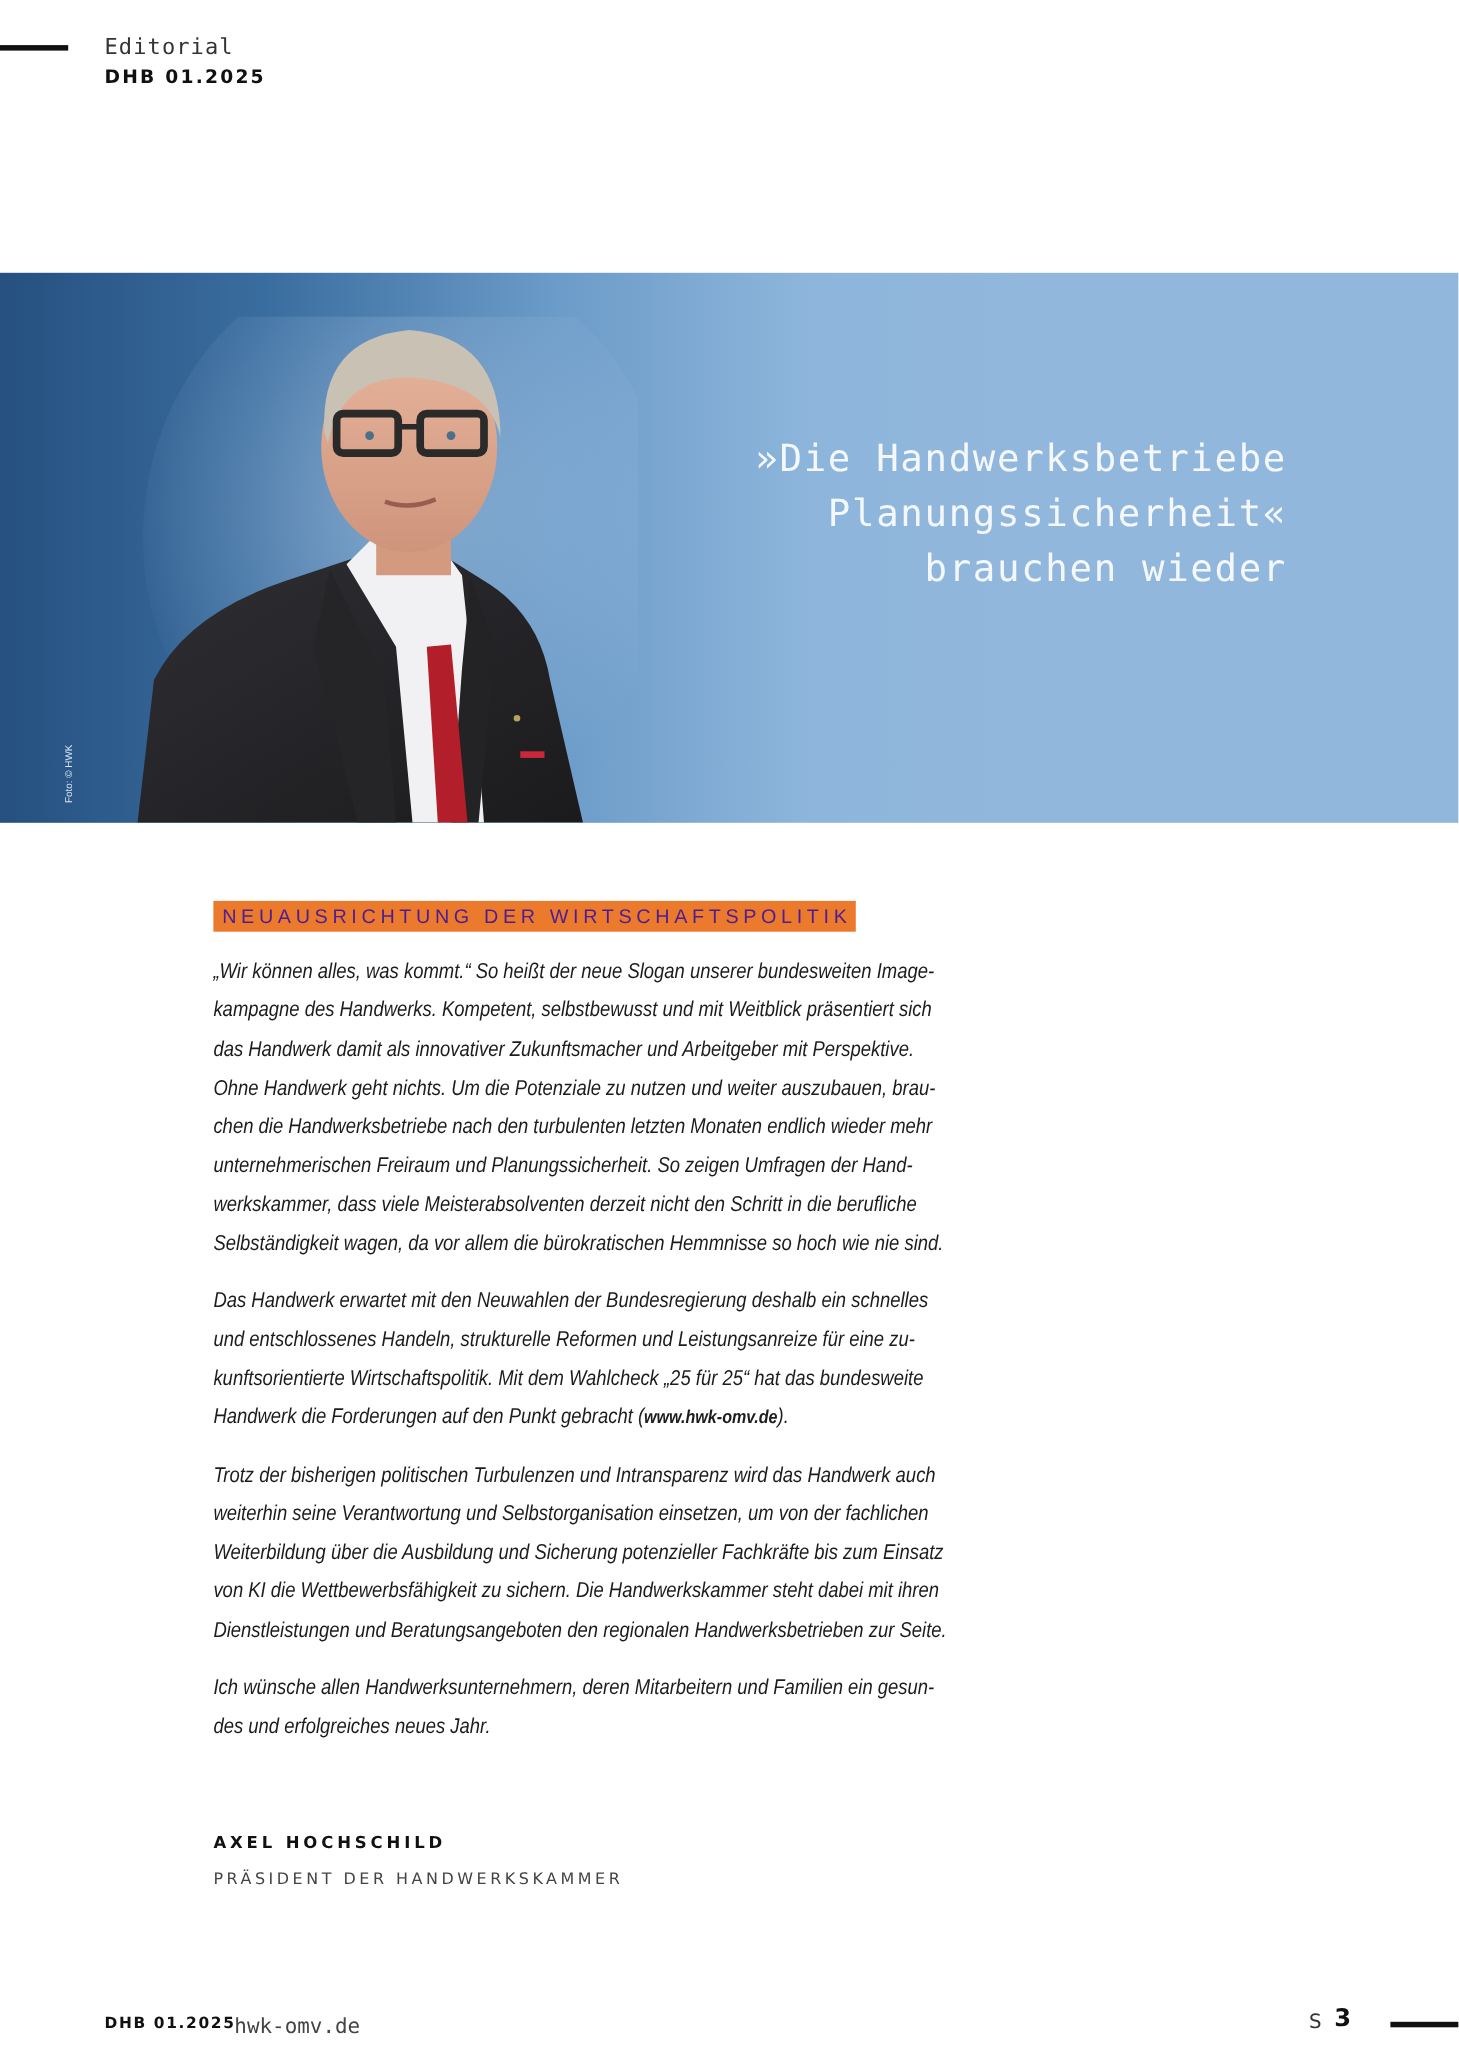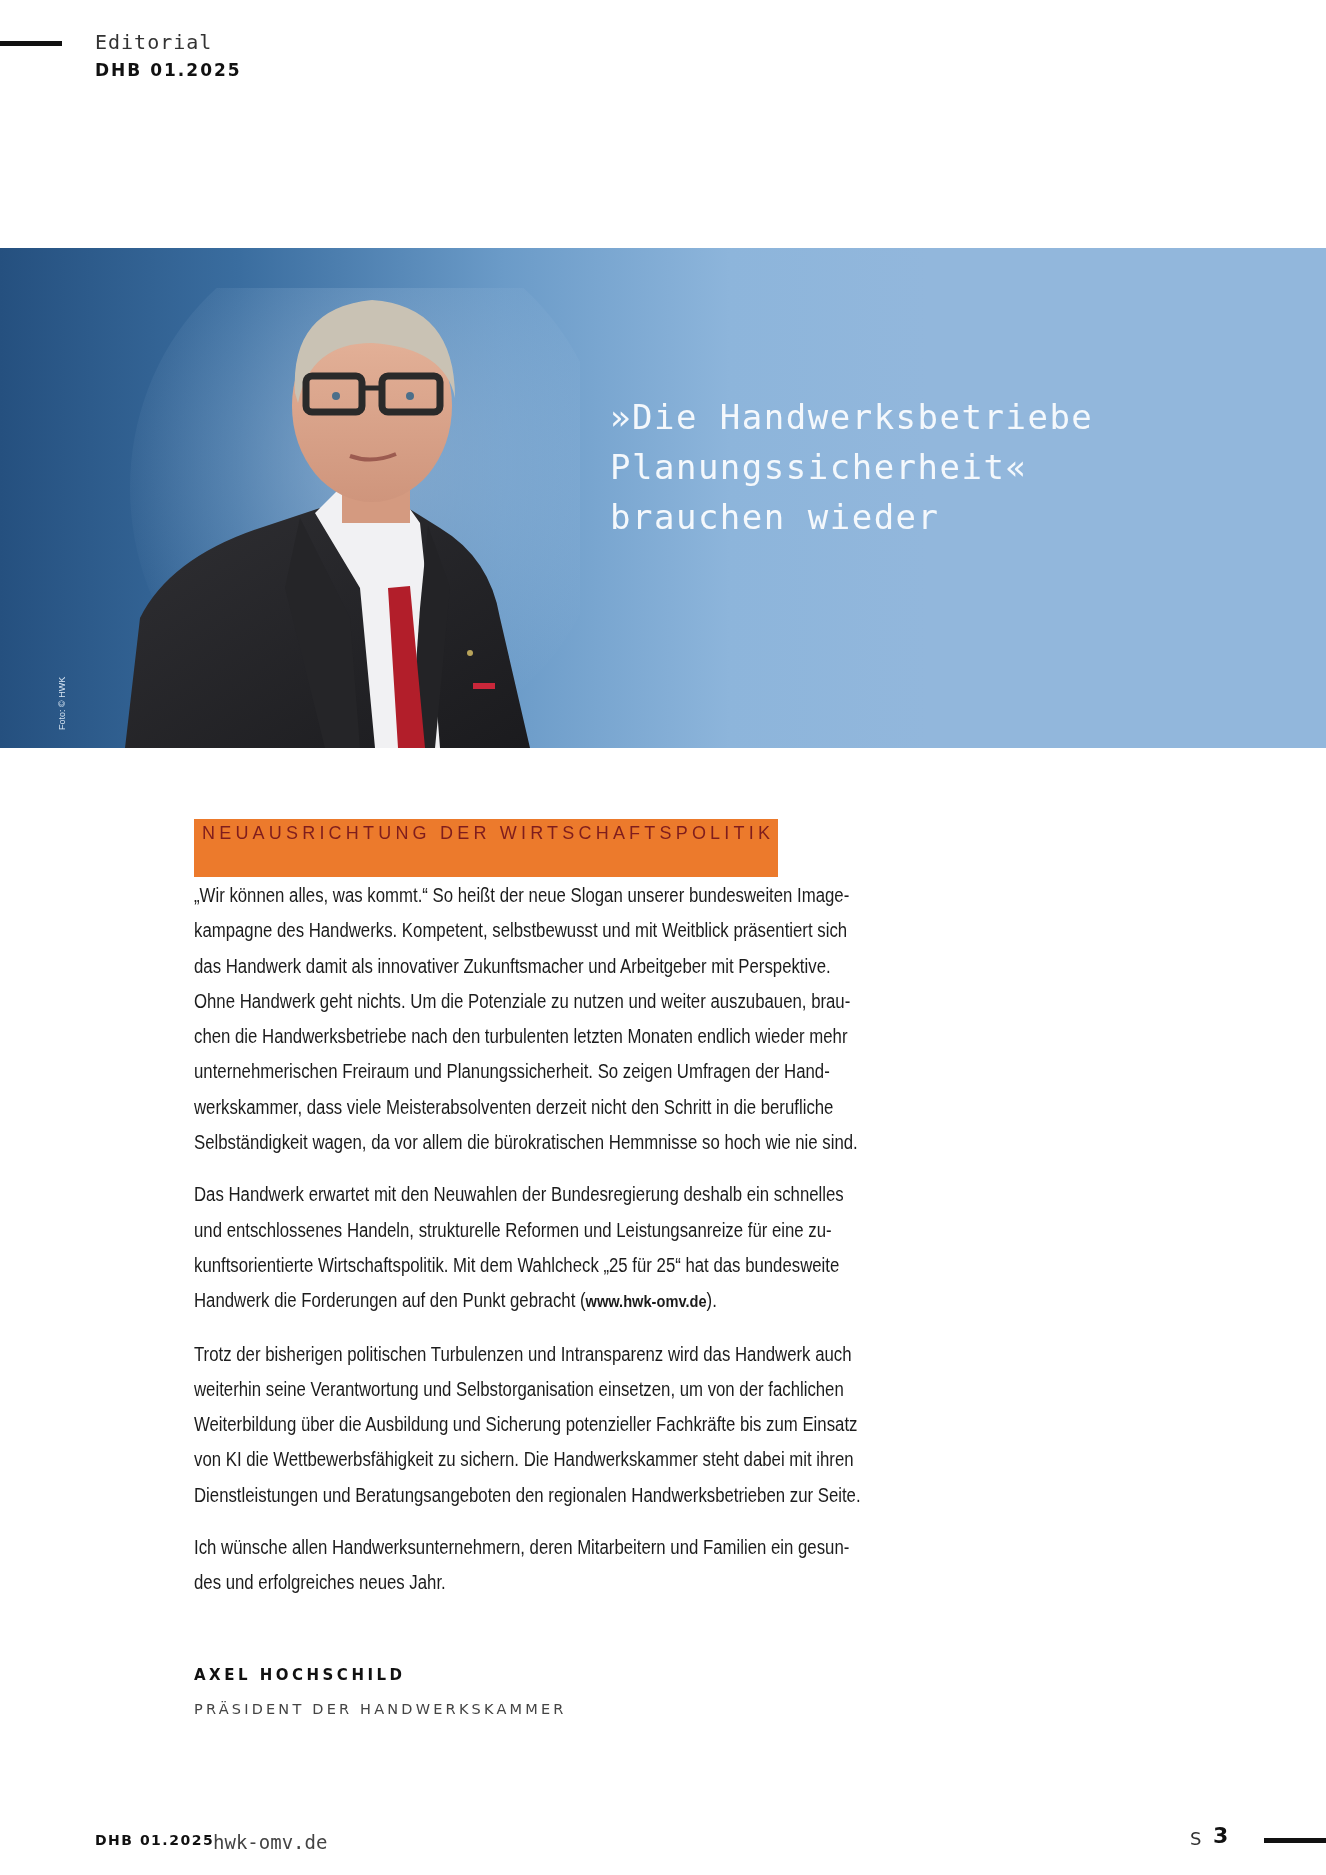--- a/index.html
+++ b/index.html
@@ -31,38 +31,38 @@
   .portrait { position: absolute; left: 110px; top: 40px; width: 470px; height: 460px; }
   .photo-credit {
     position: absolute; left: 57px; top: 730px;
     transform-origin: left top; transform: rotate(-90deg);
     font-size: 9px; color: #d6e4f2; white-space: nowrap;
     font-family: "Liberation Sans", sans-serif;
   }
   .quote {
     position: absolute; left: 610px; top: 392px; width: 560px;
     font-family: "DejaVu Sans Mono", monospace; font-size: 34px; line-height: 50px;
-    color: #f4f8fc; letter-spacing: 1.5px; font-weight: normal;
+    color: #f4f8fc; letter-spacing: 1.5px; font-weight: normal; text-align: right;
   }
   .quote div { white-space: nowrap; }
 
   .kicker {
-    position: absolute; left: 194px; top: 819px; height: 42px;
-    background: #ec7a2c; color: #7f1d1d;
+    position: absolute; left: 194px; top: 819px; height: 28px;
+    background: #ec7a2c; color: #4c1d95;
     font-family: "Liberation Sans Narrow", "Liberation Sans", sans-serif;
     font-size: 18px; letter-spacing: 4.2px; line-height: 28px;
-    padding: 0 4px 16px 8px; white-space: nowrap;
+    padding: 0 4px 0 8px; white-space: nowrap;
   }
 
   .body {
     position: absolute; left: 194px; top: 866px; width: 770px;
     font-family: "Liberation Sans", sans-serif; font-size: 19.5px;
     line-height: 35.3px; color: #1c1c1c;
   }
-  .body p { margin: 12px 0 17px 0; }
+  .body p { margin: 0 0 17px 0; font-style: italic; }
   .body .line { display: block; white-space: nowrap; transform-origin: left center; transform: scaleX(0.86); }
   .body .link { font-weight: bold; font-size: 17px; }
 
   .signature-name {
     position: absolute; left: 194px; top: 1666px;
     font-family: "DejaVu Sans", sans-serif; font-weight: bold; font-size: 15px;
     letter-spacing: 3.5px; color: #111;
   }
   .signature-role {
     position: absolute; left: 194px; top: 1701px;

